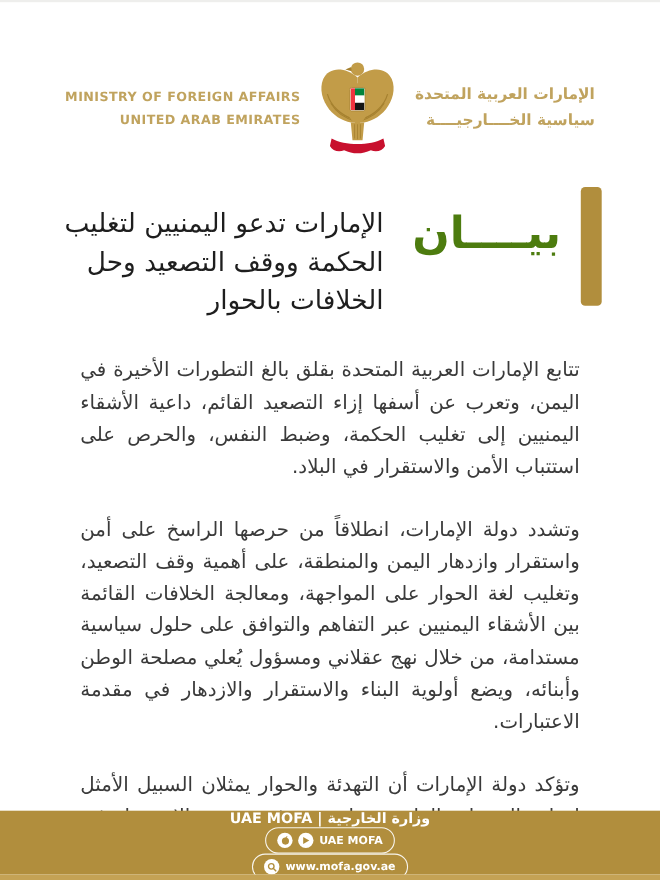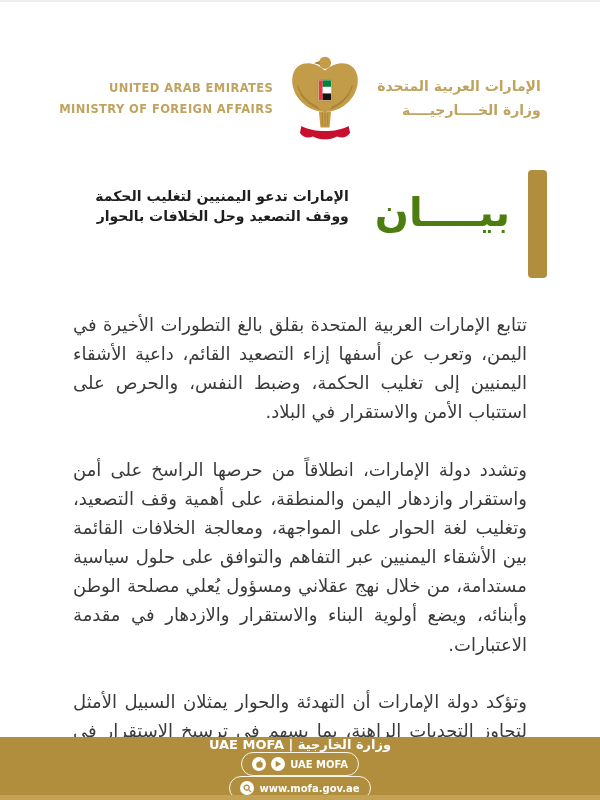--- a/index.html
+++ b/index.html
@@ -32,21 +32,21 @@
   .gold-bar{
     width:19px;height:108px;background:#B18E3D;border-radius:4px;
     flex:0 0 auto;margin-left:18px;
   }
   .bayan{
     color:#4d7c0f;font-size:40px;font-weight:bold;line-height:1;
     margin-top:22px;margin-left:26px;white-space:nowrap;
   }
   .stmt-title{
     margin:16px 0 0;max-width:352px;
-    font-size:14px;font-weight:bold;color:#1e1e1e;line-height:1.45;
+    font-size:24px;font-weight:normal;color:#1e1e1e;line-height:1.45;
     text-align:right;
   }
   
   .body-text{
     margin:32px 57px 0;direction:rtl;
   }
   .body-text p{
     margin:0 16px 28px;font-size:18px;line-height:1.62;color:#3a3a3a;
     text-align:justify;
   }
@@ -89,22 +89,22 @@
   .ig-box::after{
     content:"";position:absolute;top:1.2px;left:1.2px;right:1.2px;bottom:1.2px;
     border:1px solid #B18E3D;border-radius:50%;
   }
 </style>
 </head>
 <body>
 
 <div class="header">
   <div class="hdr-en">
+    <div>MINISTRY OF FOREIGN AFFAIRS</div>
     <div>UNITED ARAB EMIRATES</div>
-    <div>MINISTRY OF FOREIGN AFFAIRS</div>
   </div>
 
   <div class="emblem">
     <svg viewBox="0 0 100 118" width="76" height="90" aria-hidden="true">
 
       <path d="M50 24 C34 10 15 12 9 26 C4 38 8 52 16 62 C24 72 36 78 46 78 L50 58 Z" fill="#C29C48"></path>
       <path d="M50 24 C66 10 85 12 91 26 C96 38 92 52 84 62 C76 72 64 78 54 78 L50 58 Z" fill="#C29C48"></path>
       <path d="M45 74 C30 69 18 58 14 44" stroke="#A5802F" stroke-width="1.4" fill="none"></path>
       <path d="M47 76 C35 73 24 65 18 55" stroke="#A5802F" stroke-width="1.2" fill="none"></path>
       <path d="M55 74 C70 69 82 58 86 44" stroke="#A5802F" stroke-width="1.4" fill="none"></path>
@@ -123,21 +123,21 @@
       <rect x="47" y="37" width="11" height="8.7" fill="#00843D"></rect>
       <rect x="47" y="45.7" width="11" height="8.6" fill="#ffffff"></rect>
       <rect x="47" y="54.3" width="11" height="8.7" fill="#141414"></rect>
 
       <path d="M19 97 C35 106 65 106 81 97 L83 106 C80 112 72 114 66 111 C56 116 44 116 34 111 C28 114 20 112 17 106 Z" fill="#C8102E"></path>
     </svg>
   </div>
 
   <div class="hdr-ar">
     <div>الإمارات العربية المتحدة</div>
-    <div>وزارة الخــــارجيــــة</div>
+    <div>سياسية الخــــارجيــــة</div>
   </div>
 </div>
 
 <div class="title-row">
   <div class="gold-bar"></div>
   <div class="bayan">بيــــان</div>
   <h1 class="stmt-title">الإمارات تدعو اليمنيين لتغليب الحكمة ووقف التصعيد وحل الخلافات بالحوار</h1>
 </div>
 
 <div class="body-text">

